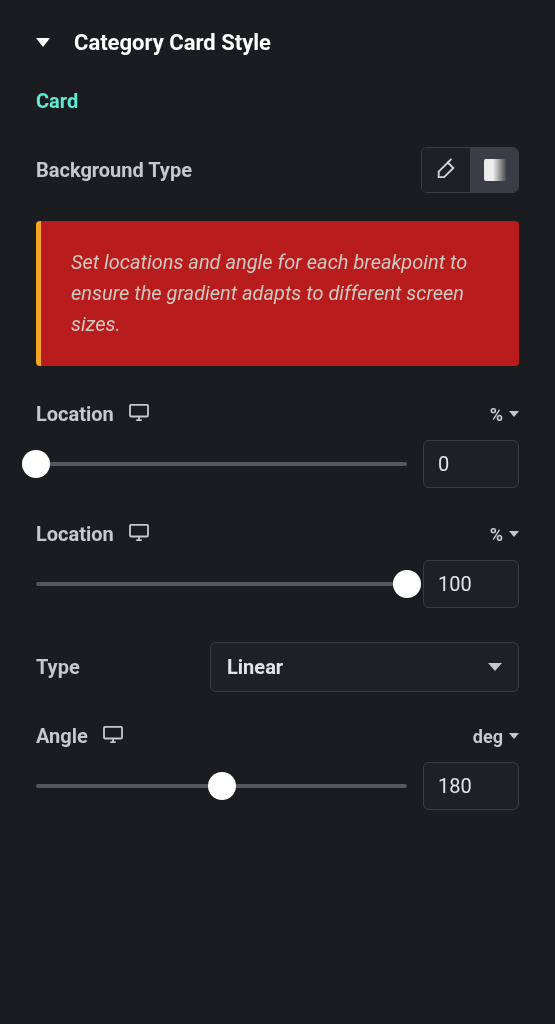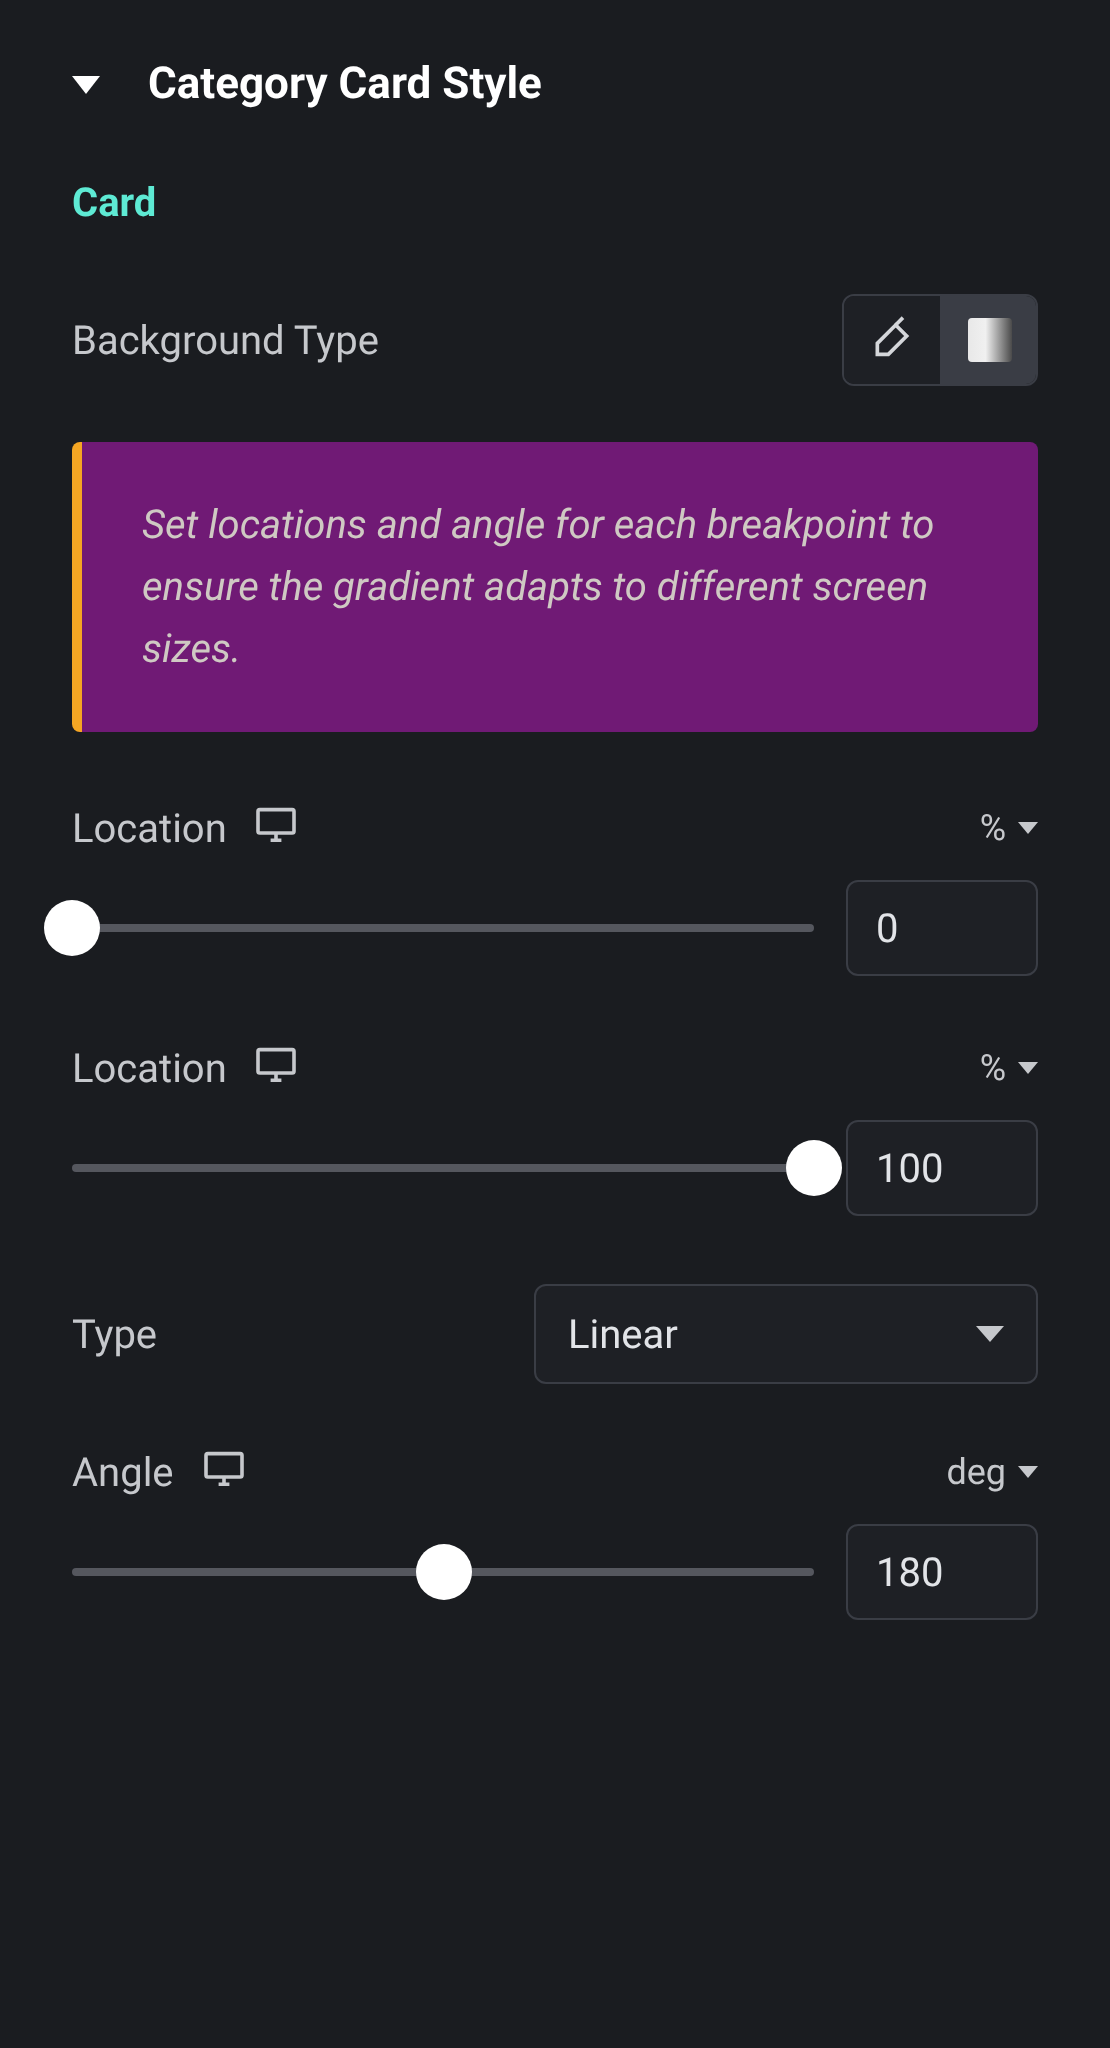--- a/index.html
+++ b/index.html
@@ -37,20 +37,21 @@
     font-size: 20px;
     margin-bottom: 34px;
   }
 
   
   .row {
     display: flex;
     align-items: center;
     justify-content: space-between;
     margin-bottom: 10px;
+    font-weight: bold;
   }
   .row-label {
     display: flex;
     align-items: center;
     gap: 14px;
     color: #c6c8cc;
     font-size: 20px;
   }
 
   
@@ -87,21 +88,21 @@
   }
   .swatch-empty {
     width: 28px; height: 2px;
     background: #f05a28;
     transform: rotate(-45deg);
   }
 
   
   .notice {
     margin: 28px 0 36px 0;
-    background: #701a75;
+    background: #b91c1c;
     border-left: 5px solid #f5a623;
     border-radius: 4px;
     padding: 26px 30px 26px 30px;
     color: #cfc9c3;
     font-style: italic;
     font-size: 20px;
     line-height: 1.55;
   }
 
   .unit-wrap {
@@ -158,21 +159,21 @@
     background: #1e2025;
     color: #e2e4e8;
     font-size: 20px;
     padding: 0 14px;
     display: flex;
     align-items: center;
   }
 
   
   .select {
-    width: 252px;
+    width: 309px;
     height: 50px;
     border: 1px solid #3a3d45;
     border-radius: 6px;
     background: #1e2025;
     color: #e2e4e8;
     font-size: 20px;
     padding: 0 16px;
     display: flex;
     align-items: center;
     justify-content: space-between;

